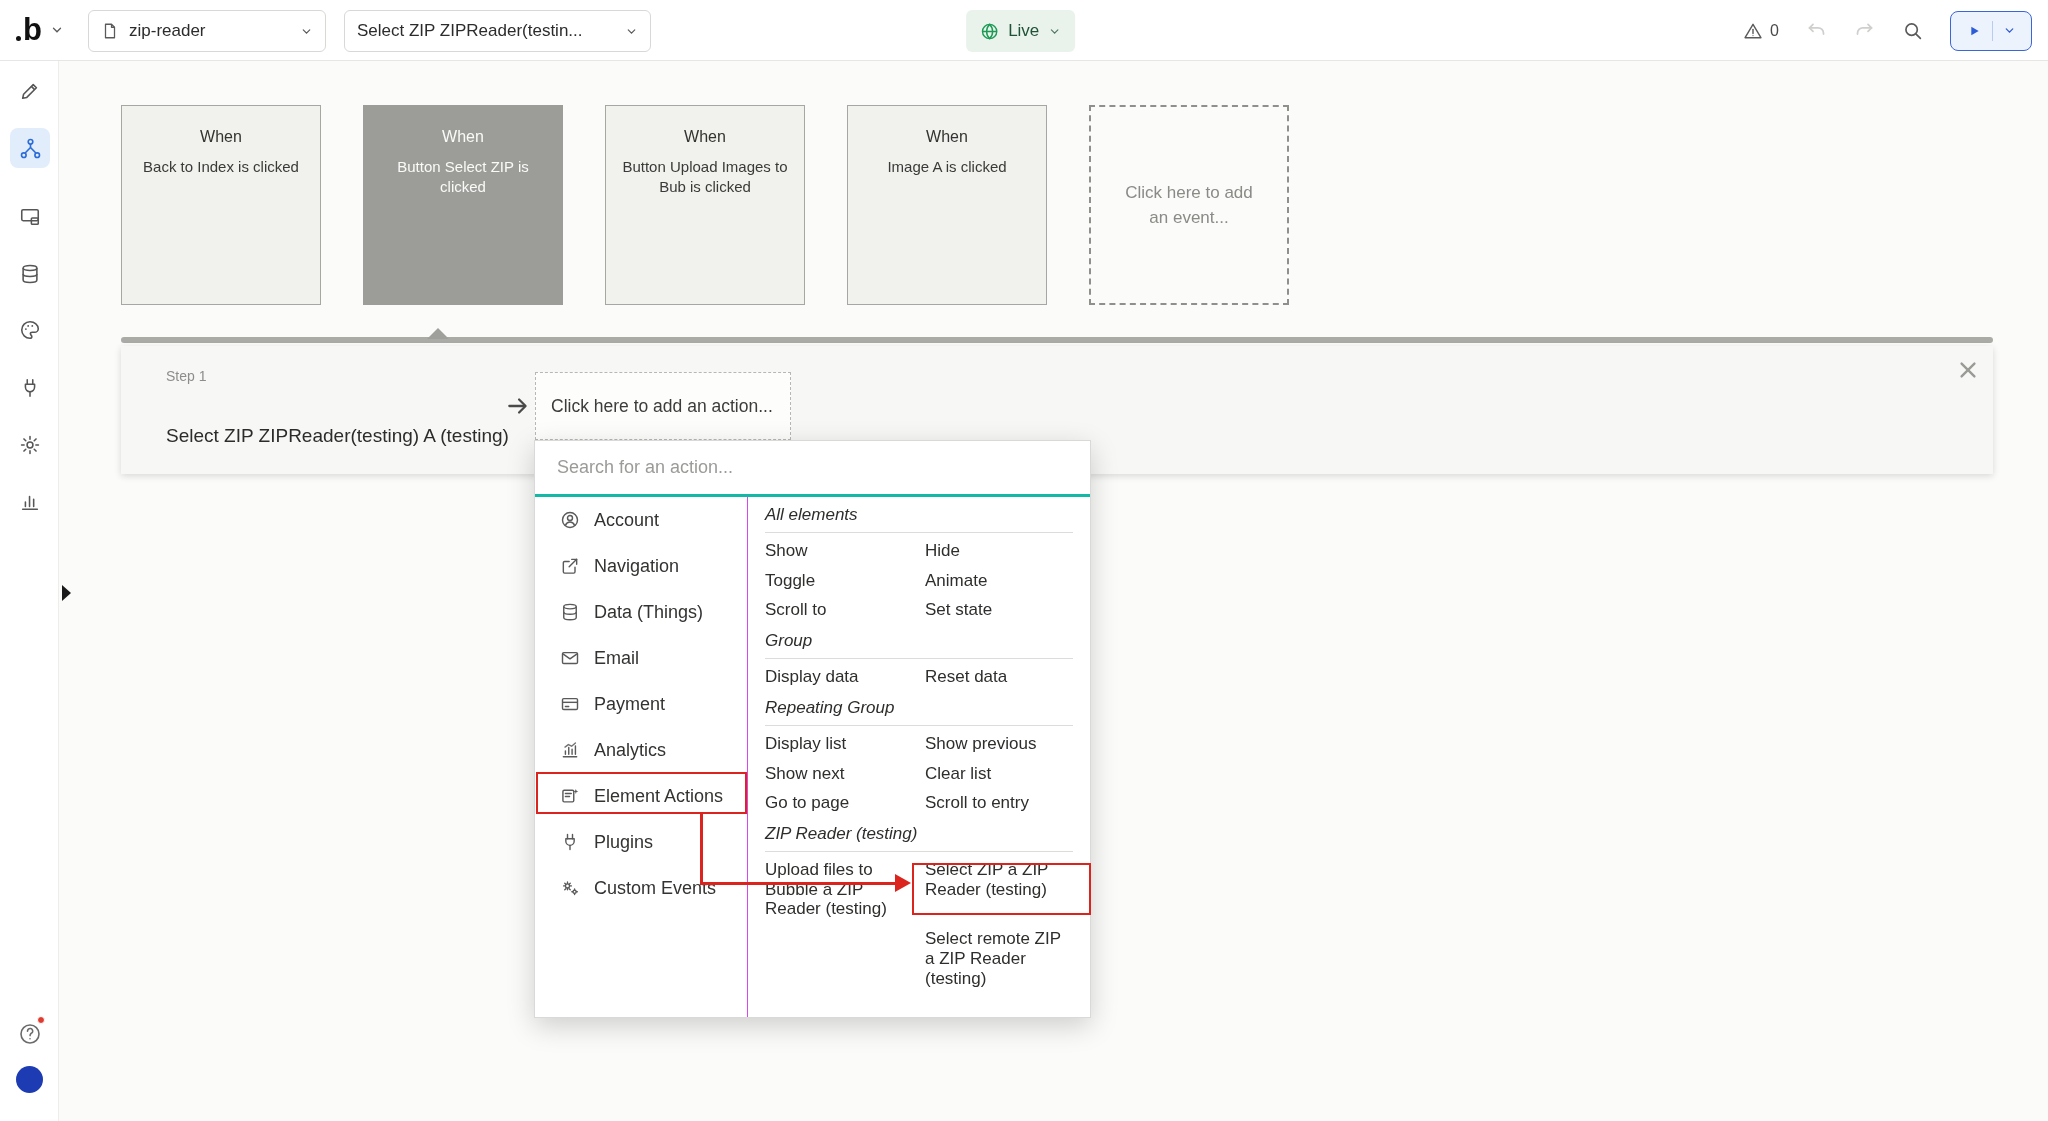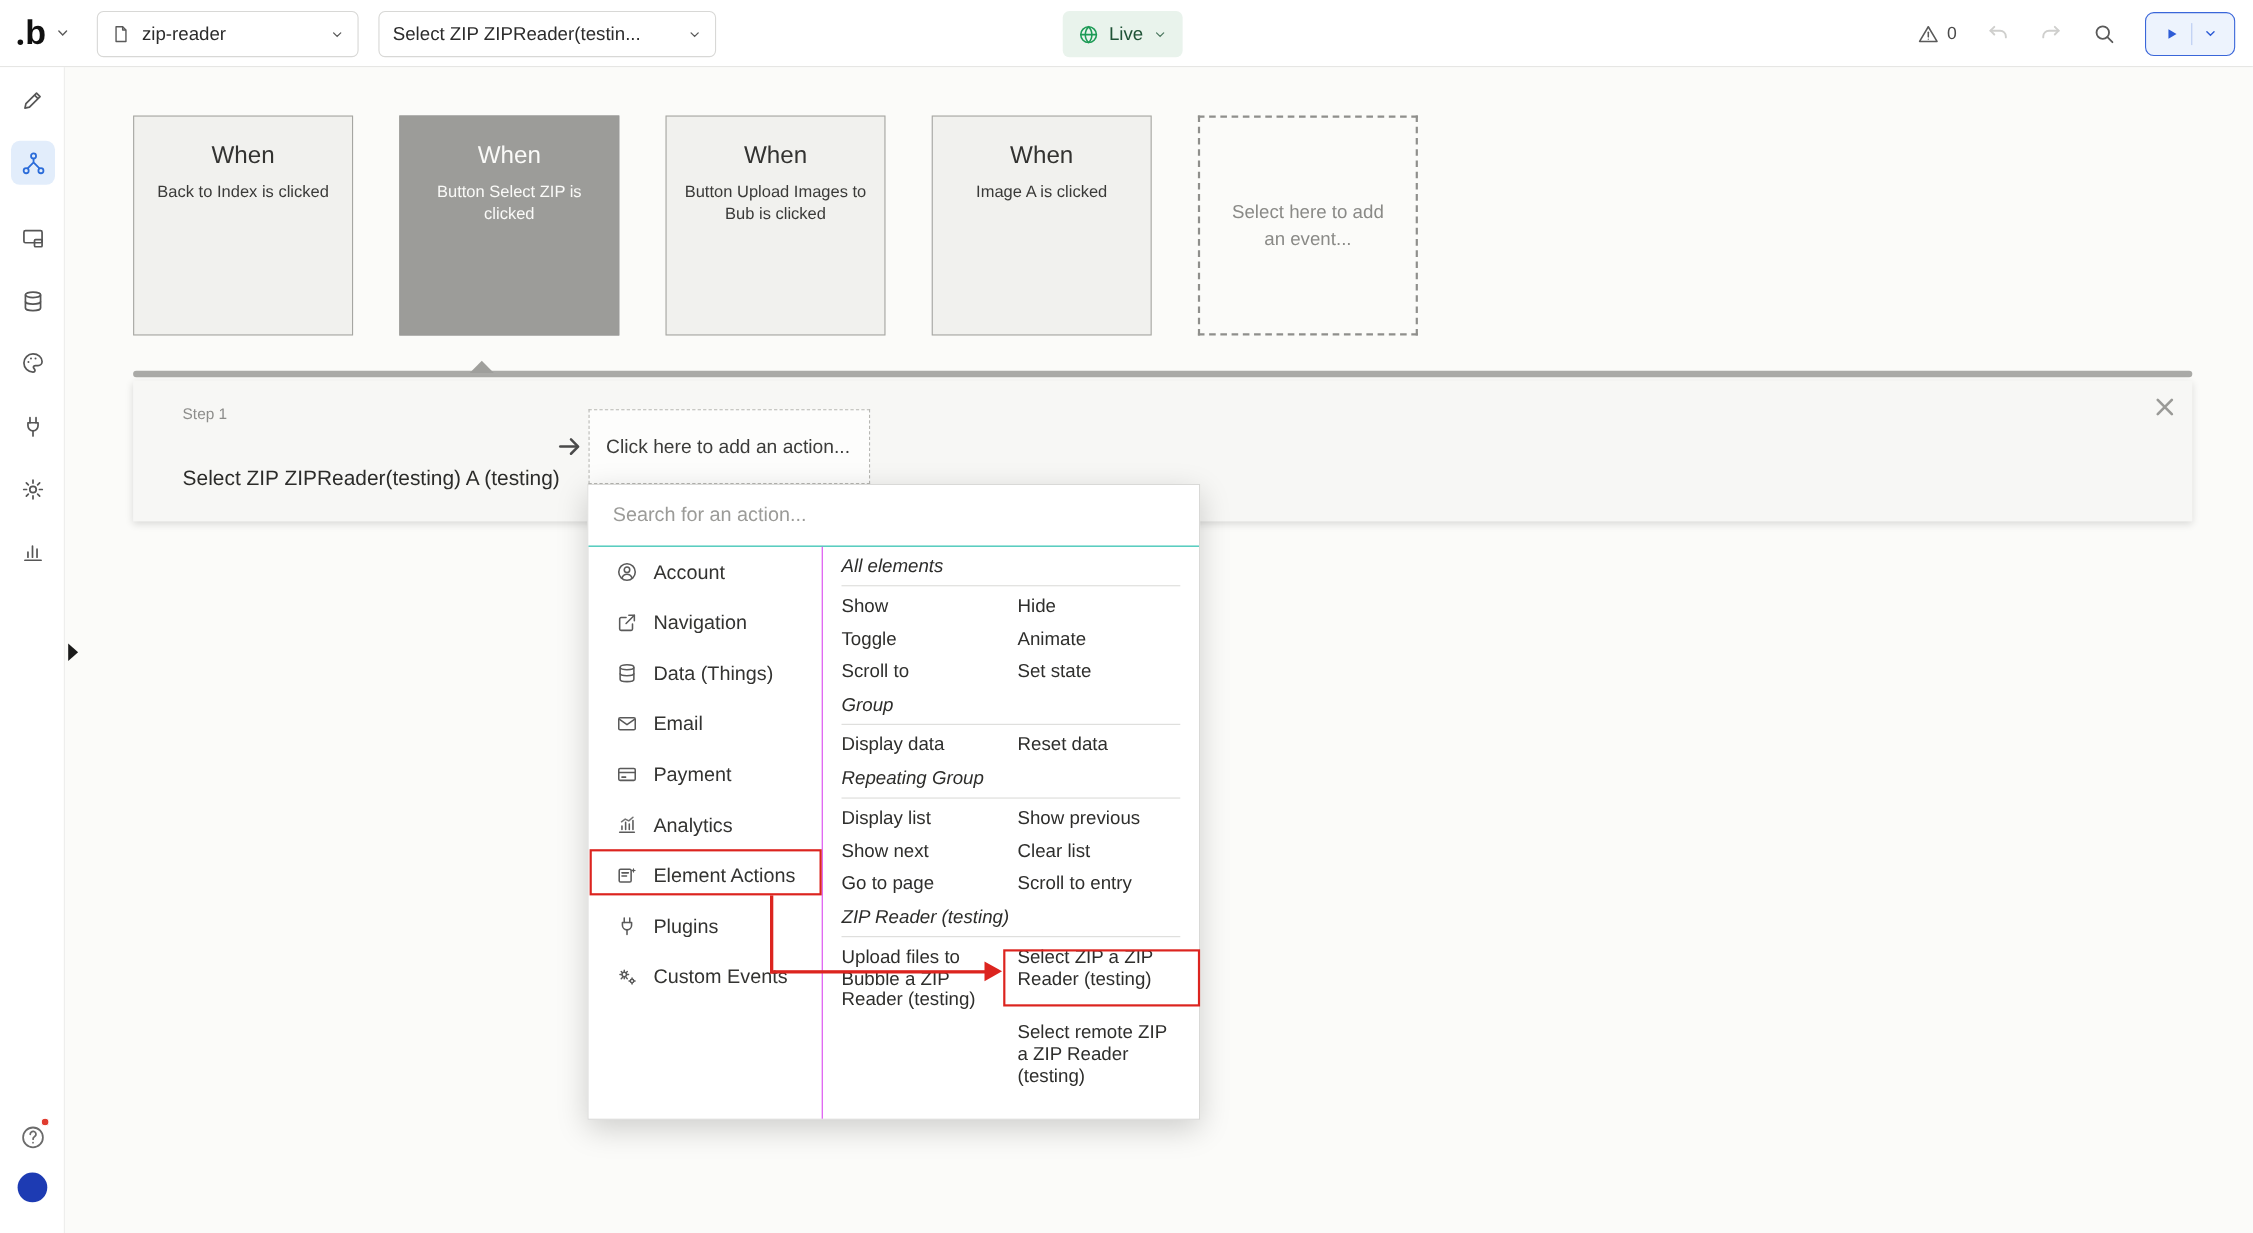--- a/index.html
+++ b/index.html
@@ -45,21 +45,21 @@
   .avatar { position:absolute; left:16px; width:27px; height:27px; border-radius:50%; cursor:pointer; }
 
   
   .canvas { position:absolute; left:59px; top:61px; width:1989px; height:1060px; background:#fbfbf9; }
   .expand-handle { position:absolute; left:3px; top:524px; width:0; height:0; cursor:pointer;
     border-top:8px solid transparent; border-bottom:8px solid transparent; border-left:9px solid #1a1a1a; }
 
   .events-row { position:absolute; left:62px; top:44px; display:flex; gap:42px; }
   .event-card { width:200px; height:200px; background:#f1f1ee; border:1px solid #a6a6a2;
     text-align:center; padding:22px 16px 0; cursor:pointer; }
-  .event-card .ev-title { font-size:22px; color:#333331; }
+  .event-card .ev-title { font-size:16px; color:#333331; }
   .event-card .ev-sub { font-size:15px; margin-top:11px; line-height:1.35; color:#3a3a38; }
   .event-card.selected { background:#9c9c99; border-color:#9c9c99; }
   .event-card.selected .ev-title, .event-card.selected .ev-sub { color:#fafaf8; }
   .add-event-card { width:200px; height:200px; border:2px dashed #8f8f8c; background:transparent;
     display:flex; align-items:center; justify-content:center; text-align:center; padding:0 26px;
     color:#8a8a87; font-size:17px; line-height:1.5; cursor:pointer; }
 
   .hscrollbar { position:absolute; left:62px; top:276px; width:1872px; height:6px; background:#aaaaa7;
     border-radius:3px; cursor:grab; }
   .panel-pointer { position:absolute; left:368px; top:267px; width:0; height:0;
@@ -71,21 +71,21 @@
   .step-title { position:absolute; left:45px; top:43px; font-size:19px; color:#2c2c2a;margin-top:36px; }
   .step-arrow { position:absolute; left:384px; top:47px; color:#4a4a4a; }
   .add-action-box { position:absolute; left:414px; top:26px; width:256px; height:68px;
     border:1px dashed #b7b7b3; background:#fdfdfc; display:flex; align-items:center; padding:0 15px;
     font-size:17.5px; color:#3c3c3a; cursor:text; white-space:nowrap; overflow:hidden; }
   .panel-close { position:absolute; right:14px; top:13px; color:#9a9a97; cursor:pointer; background:none; border:none; }
 
   
   .action-menu { position:absolute; left:475px; top:379px; width:557px; height:578px; background:#fff;
     border:1px solid #d9d9d7; box-shadow:0 8px 26px rgba(0,0,0,.18); z-index:10; }
-  .menu-search { width:100%; height:56px; border:none; border-bottom:1px solid #14b8a6; outline:none;
+  .menu-search { width:100%; height:56px; border:none; border-bottom:3px solid #14b8a6; outline:none;
     padding:0 22px; font-size:18px; color:#15803d; font-family:inherit; }
   .menu-search::placeholder { color:#9b9b98; }
   .menu-body { display:flex; height:520px; }
   .menu-cats { width:213px; border-right:1px solid #d946ef; padding-top:0; }
   .cat-item { height:46px; display:flex; align-items:center; gap:14px; padding-left:25px;
     font-size:18px; color:#333331; cursor:pointer; }
   .menu-right { flex:1; padding:2px 17px 0 17px; }
   .sec-header { font-style:italic; font-size:17px; color:#2d2d2b; padding:6px 0 7px;
     border-bottom:1px solid #dcdcda; margin-bottom:3px; }
   .menu-row { display:grid; grid-template-columns:160px 1fr; }
@@ -300,21 +300,21 @@
     </div>
     <div class="event-card">
       <div class="ev-title">When</div>
       <div class="ev-sub">Button Upload Images to Bub is clicked</div>
     </div>
     <div class="event-card">
       <div class="ev-title">When</div>
       <div class="ev-sub">Image A is clicked</div>
     </div>
     <div class="add-event-card">
-      <span>Select here to add an event...</span>
+      <span>Click here to add an event...</span>
     </div>
   </div>
 
   <div class="hscrollbar"></div>
   <div class="panel-pointer"></div>
 
   <div class="step-panel">
     <div class="step-label">Step 1</div>
     <div class="step-title">Select ZIP ZIPReader(testing) A (testing)</div>
     <span class="step-arrow">

